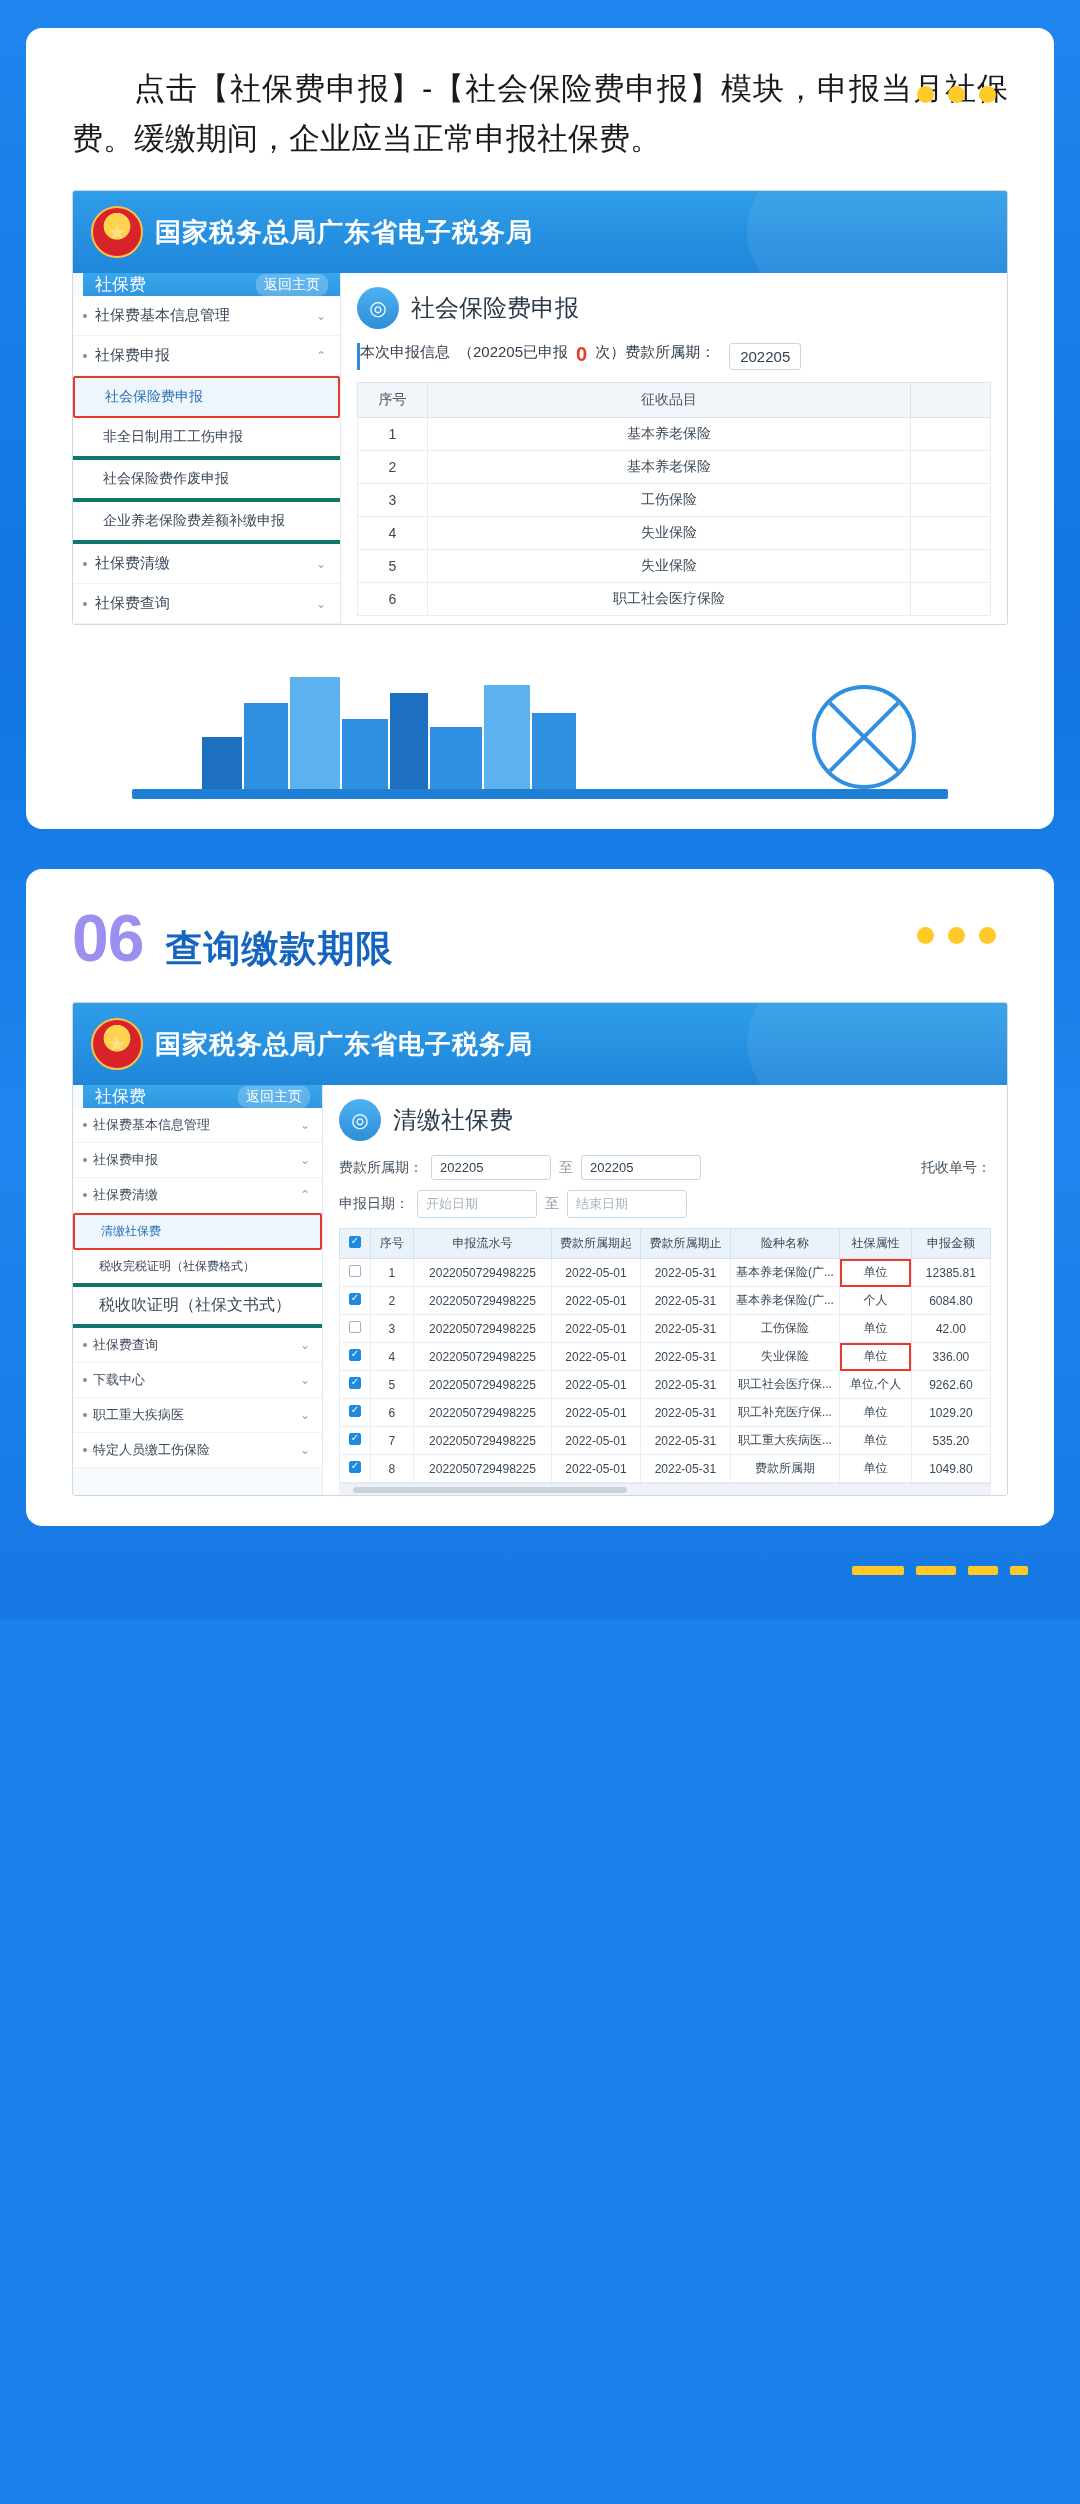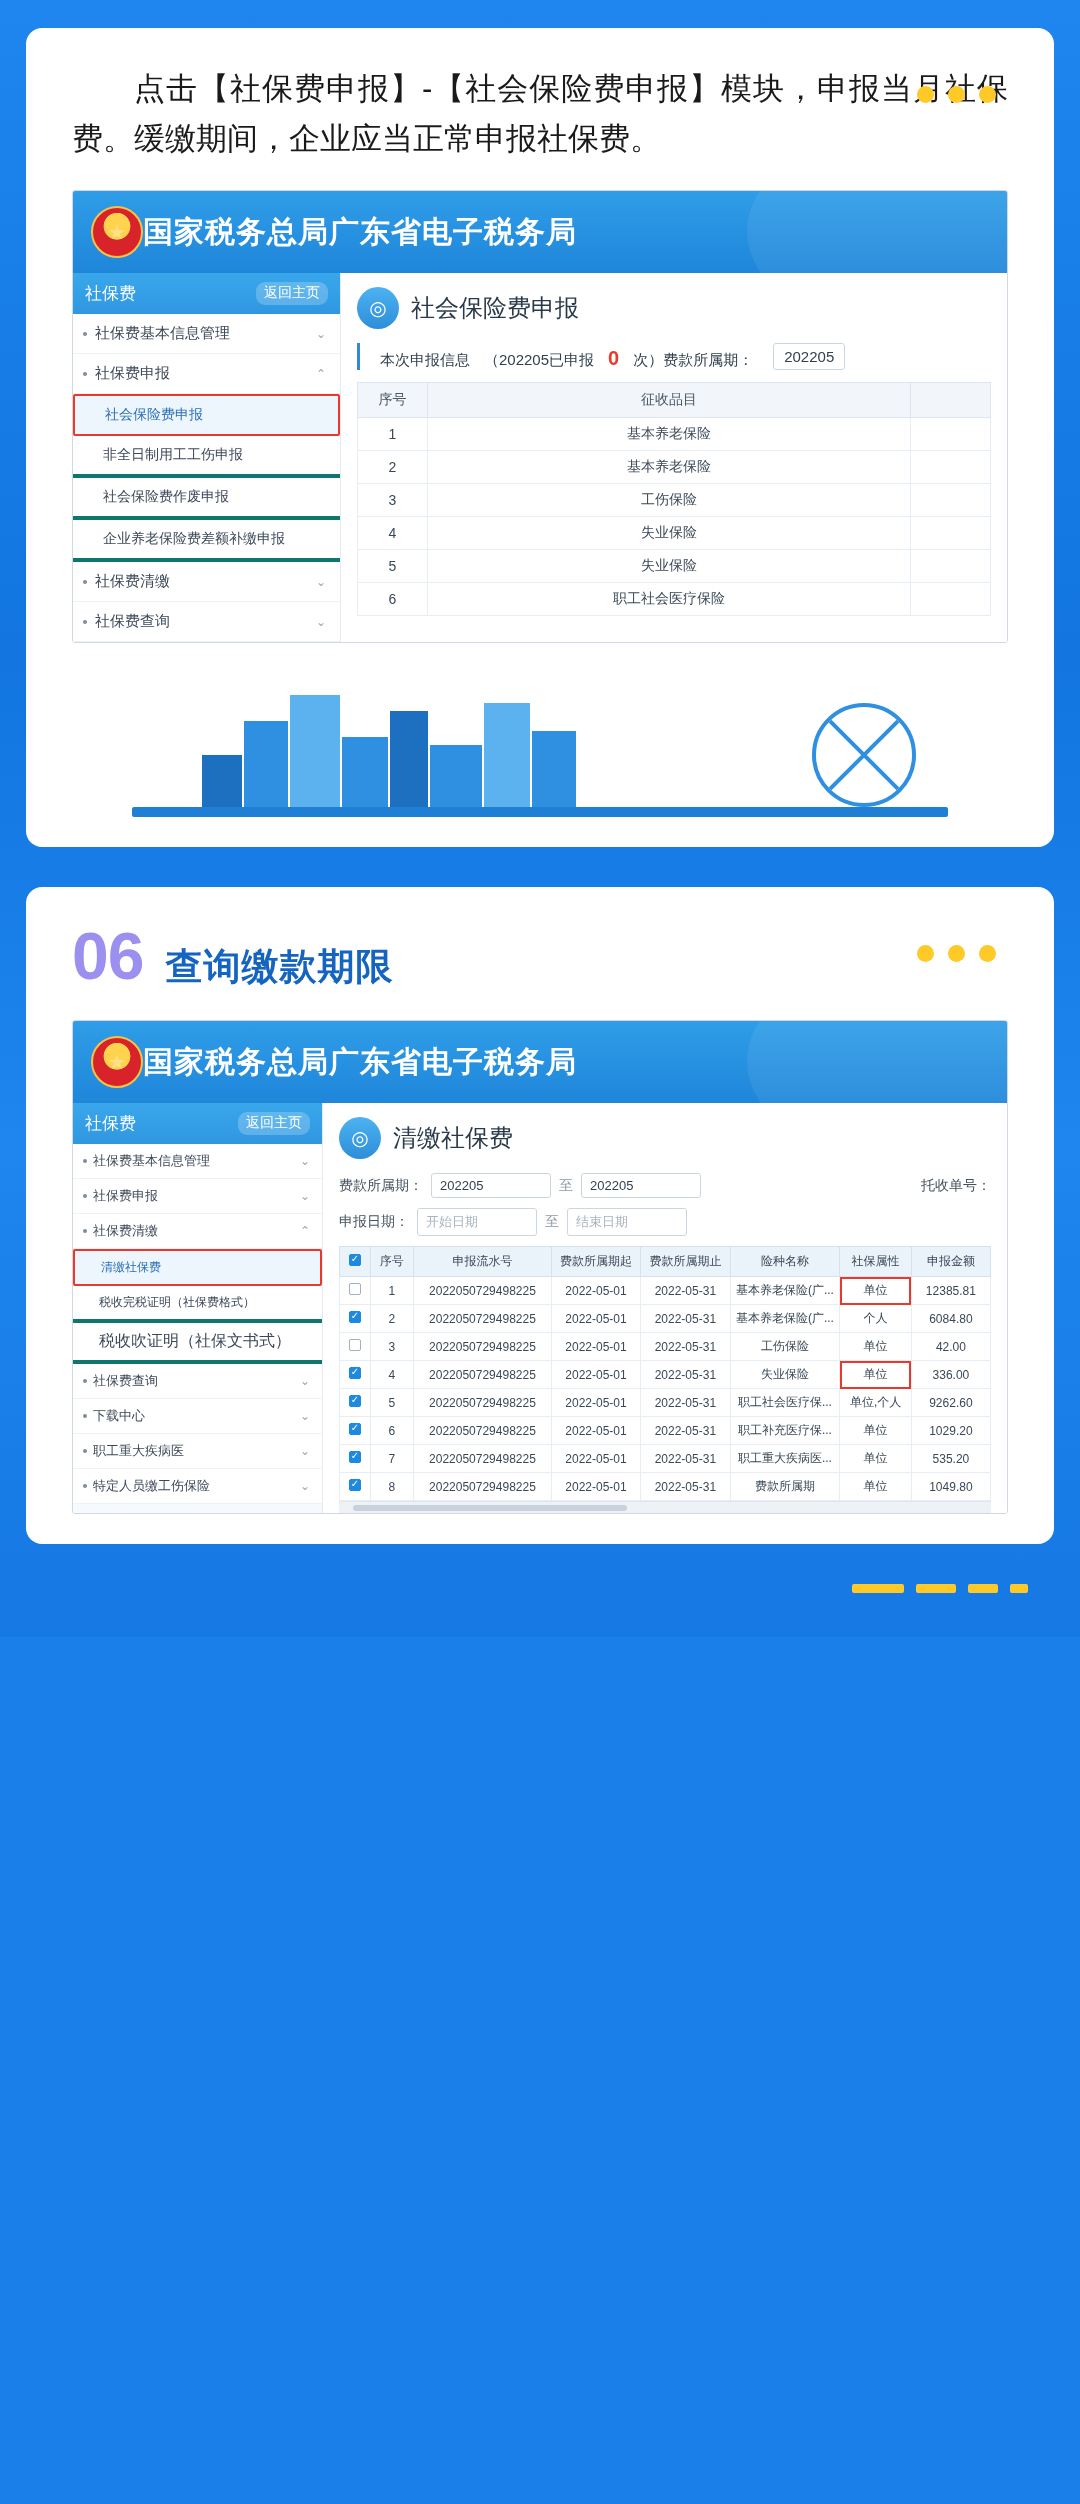--- a/index.html
+++ b/index.html
@@ -97,40 +97,42 @@
     flex: 0 0 auto;
   }
   .emblem::after {
     content: "★";
     position: absolute; inset: 0;
     color: #ffe08a; font-size: 20px;
     display: flex; align-items: center; justify-content: center;
   }
   .shot-title {
     color: #fff;
-    font-size: 30px;
+    font-size: 26px;
     font-weight: bold;
-    margin-left: 0;
+    margin-left: 12px;
     letter-spacing: 1px;
   }
   .shot-body { display: flex; background: #fff; }
 
   .side {
     width: 268px;
     flex: 0 0 268px;
     background: #f7fafd;
     border-right: 1px solid #e3eaf2;
   }
   .side-top {
     background: linear-gradient(180deg, #39a7ec 0%, #2f97e0 100%);
     color: #fff;
     font-size: 17px;
-    padding: 9px 12px;
+    padding: 0 12px;
     display: flex;
     justify-content: space-between;
+    align-items: center;
+    margin-left: 10px;
   }
   .side-home { font-size: 14px; background: rgba(255,255,255,0.22); padding: 2px 8px; border-radius: 9px; }
   .side-item {
     font-size: 15px;
     color: #3c4858;
     padding: 10px 14px 10px 22px;
     border-bottom: 1px solid #eef3f8;
     display: flex;
     justify-content: space-between;
     align-items: center;
@@ -162,23 +164,23 @@
     width: 42px; height: 42px; border-radius: 8px;
     background: linear-gradient(180deg,#3ea8f0,#2a8ad8);
     color: #fff; display: flex; align-items: center; justify-content: center;
     font-size: 20px;
   }
   .main-icon.round { border-radius: 50%; background: linear-gradient(180deg,#4db2f2,#2d8ed9); }
   .main-title { font-size: 24px; color: #2b3a4a; }
 
   .info-bar {
     font-size: 15px; color: #33414f;
-    display: flex; align-items: flex-end; gap: 14px;
+    display: flex; align-items: flex-start; gap: 8px;
     border-left: 3px solid #2f8bd8;
-    padding-left: 20px;
+    padding-left: 0;
     margin-bottom: 12px;
   }
   .info-bar .big-zero { color: #e8392c; font-size: 20px; font-weight: bold; }
   .period-box {
     border: 1px solid #c9d6e2; border-radius: 3px;
     padding: 4px 10px; font-size: 15px; color: #33414f; margin-left: 6px;
   }
 
   table.grid { width: 100%; border-collapse: collapse; font-size: 14px; color: #3a4856; }
   table.grid th {

